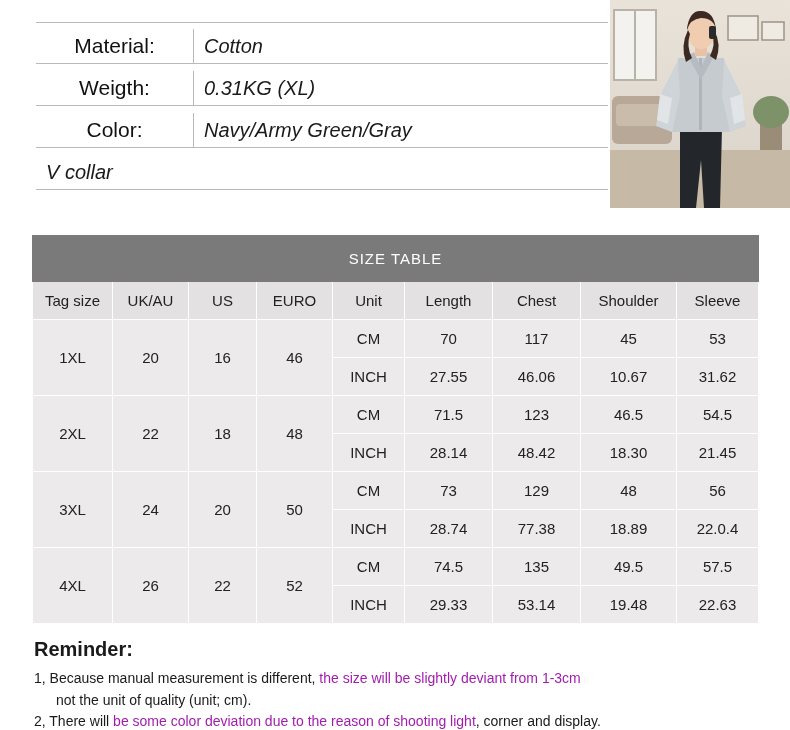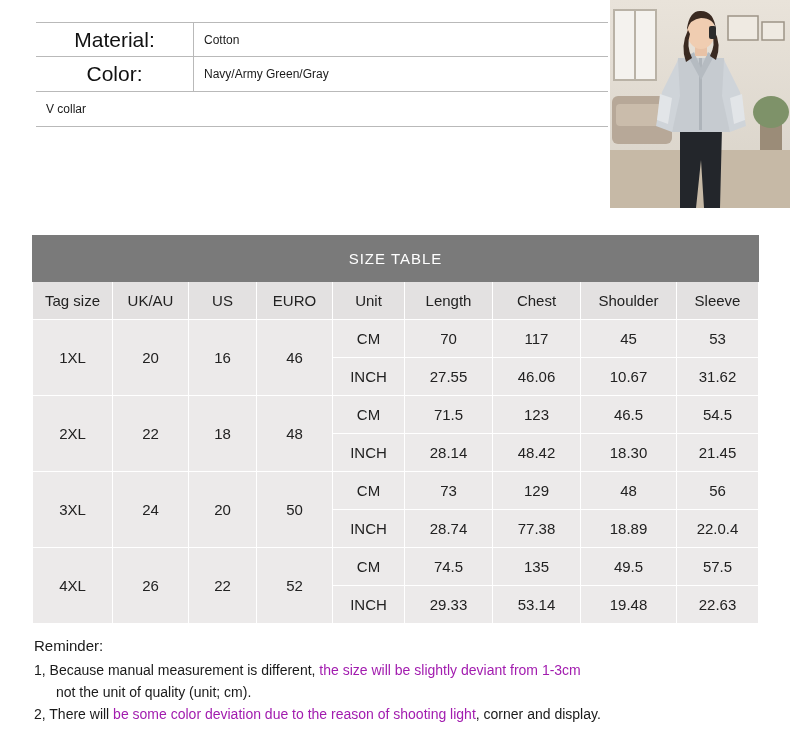--- a/index.html
+++ b/index.html
@@ -18,42 +18,43 @@
   }
 
   
   .spec-wrap {
     position: absolute;
     left: 36px; top: 22px;
     width: 572px;
   }
   .spec-row {
     display: flex;
-    align-items: center;
+    align-items: flex-end;
     border-bottom: 1px solid #b9b9b9;
-    height: 35px;
+    height: 42px;
   }
   .spec-row:first-child { border-top: 1px solid #b9b9b9; }
   .spec-label {
     width: 158px;
     text-align: center;
     font-size: 21px;
     line-height: 34px;
     color: #111;
     border-right: 1px solid #b9b9b9;
     white-space: nowrap;
   }
   .spec-value {
     flex: 1;
     padding-left: 10px;
-    font-size: 12px;
+    font-size: 20px;
     line-height: 34px;
     color: #1a1a1a;
     white-space: nowrap;
     overflow: hidden;
+    font-style: italic;
   }
 
   
   .photo {
     position: absolute;
     right: 0; top: 0;
     width: 180px; height: 208px;
     overflow: hidden;
     background: #cfd3d6;
   }
@@ -111,37 +112,41 @@
   
   .reminder {
     position: absolute;
     left: 34px; top: 634px;
     width: 726px;
     font-size: 14px;
     line-height: 1.55;
     color: #1a1a1a;
   }
   .reminder .rtitle {
-    font-weight: normal;
-    font-size: 15px;
+    font-weight: bold;
+    font-size: 20px;
     margin-bottom: 3px;
   }
   .reminder .line { white-space: nowrap; }
   .reminder .indent { padding-left: 22px; }
   .hl { color: #a21caf; }
 </style>
 </head>
 <body>
 
 <div class="page">
 
   <div class="spec-wrap">
     <div class="spec-row">
       <div class="spec-label">Material:</div>
       <div class="spec-value">Cotton</div>
+    </div>
+    <div class="spec-row">
+      <div class="spec-label">Weigth:</div>
+      <div class="spec-value">0.31KG (XL)</div>
     </div>
     <div class="spec-row">
       <div class="spec-label">Color:</div>
       <div class="spec-value">Navy/Army Green/Gray</div>
     </div>
     <div class="spec-row">
       <div class="spec-value">V collar</div>
     </div>
   </div>
 

